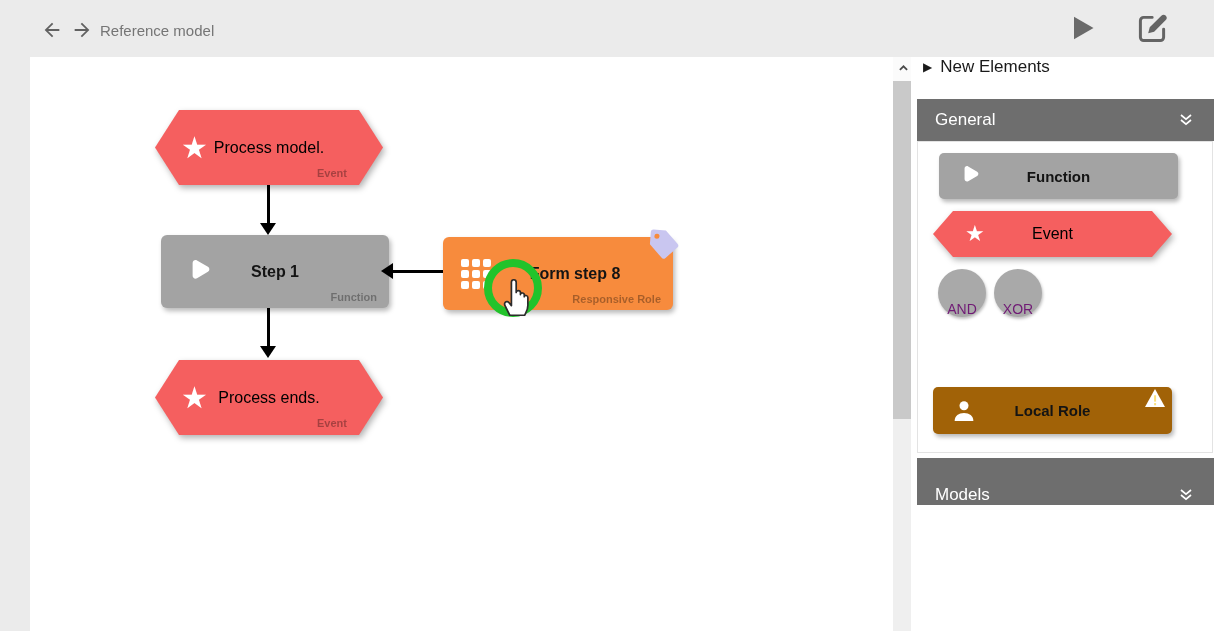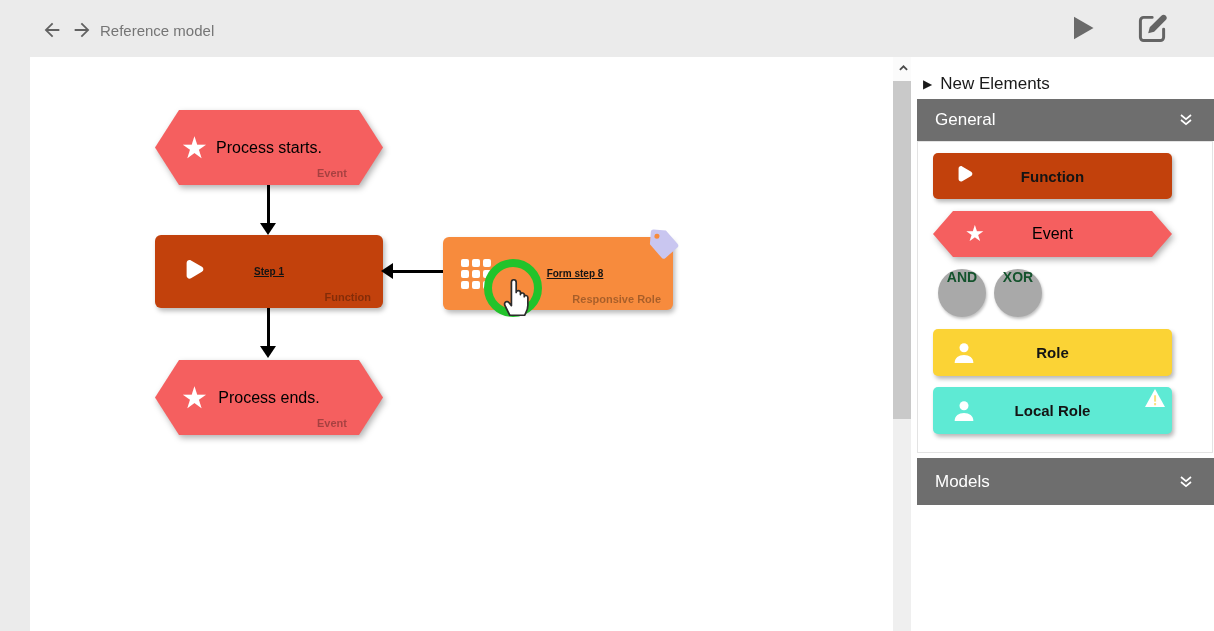--- a/index.html
+++ b/index.html
@@ -13,31 +13,31 @@
 
   
   .topbar { position: absolute; left: 0; top: 0; width: 1214px; height: 48px; background: #ebebeb; }
   .icon-btn { position: absolute; background: none; border: none; cursor: pointer; padding: 0; line-height: 0; }
   .page-title { position: absolute; left: 100px; top: 22px; font-size: 15px; color: #757575; }
 
   
   .canvas { position: absolute; left: 30px; top: 57px; width: 863px; height: 574px; background: #ffffff; overflow: hidden; }
 
   .node { position: absolute; display: flex; align-items: center; justify-content: center; }
-  .node .node-label { font-size: 10px; font-weight: 700; color: #141414; text-decoration: underline; }
+  .node .node-label { font-size: 16px; font-weight: 700; color: #141414; }
   .type-label { position: absolute; font-size: 11px; font-weight: 700; color: rgba(0,0,0,0.32); }
 
   .hex-wrap { filter: drop-shadow(2px 3px 3px rgba(0,0,0,0.30)); }
   .hex { width: 100%; height: 100%; background: #f55f5f;
          clip-path: polygon(24px 0, calc(100% - 24px) 0, 100% 50%, calc(100% - 24px) 100%, 24px 100%, 0 50%);
          display: flex; align-items: center; justify-content: center; position: relative; }
   .hex-sm { clip-path: polygon(20px 0, calc(100% - 20px) 0, 100% 50%, calc(100% - 20px) 100%, 20px 100%, 0 50%); }
 
   .rect-node { border-radius: 6px; box-shadow: 2px 3px 5px rgba(0,0,0,0.28); }
-  .green-node { background: #c2410c; }
+  .green-node { background: #a3a3a3; margin-left: 6px; }
   .orange-node { background: #f78b3d; }
 
   .star-glyph { position: absolute; left: 26px; top: 50%; transform: translateY(-50%);
                 color: #fff; font-size: 30px; line-height: 1; }
   .star-sm { left: 32px; font-size: 22px; }
 
   .edge { position: absolute; background: #000; }
   .arrowhead-down { position: absolute; width: 0; height: 0;
                     border-left: 8px solid transparent; border-right: 8px solid transparent;
                     border-top: 12px solid #000; }
@@ -53,39 +53,39 @@
                     border: 8px solid #22c32b; border-radius: 50%; }
 
   
   .vscroll { position: absolute; left: 893px; top: 57px; width: 18px; height: 574px; background: #efefef; }
   .vscroll-btn { position: absolute; left: 0; top: 0; width: 18px; height: 24px; background: #fbfbfb;
                  border: none; padding: 2px 0 0 2px; cursor: pointer; }
   .vscroll-thumb { position: absolute; left: 0; top: 24px; width: 18px; height: 338px; background: #c9c9c9; }
 
   
   .sidebar { position: absolute; left: 911px; top: 57px; width: 303px; height: 574px; background: #ffffff; }
-  .sidebar-title { position: absolute; left: 12px; top: 17px; font-size: 17px; color: #1a1a1a; }
+  .sidebar-title { position: absolute; left: 12px; top: 0; font-size: 17px; color: #1a1a1a; }
   .sidebar-title .tri { font-size: 12px; color: #1a1a1a; margin-right: 8px; vertical-align: 1px; }
 
   .section-header { position: absolute; left: 6px; width: 297px; background: #6e6e6e; color: #fff;
                     display: flex; align-items: center; padding: 0 18px; font-size: 17px; cursor: pointer; }
   .section-header .dbl-chev { margin-left: auto; line-height: 0; }
 
   .panel { position: absolute; left: 6px; top: 84px; width: 296px; height: 312px;
            background: #fff; border: 1px solid #e3e3e3; }
 
   .pal-item { position: absolute; left: 22px; width: 239px; display: flex; align-items: center;
               justify-content: center; cursor: pointer; }
   .pal-item .pal-label { font-size: 15px; font-weight: 700; color: #141414; }
   .pal-rect { border-radius: 5px; box-shadow: 2px 3px 4px rgba(0,0,0,0.28); }
   .pal-icon-left { position: absolute; left: 16px; top: 50%; transform: translateY(-50%); line-height: 0; }
 
   .gateway { position: absolute; width: 48px; height: 48px; border-radius: 50%; background: #a9a9a9;
-             display: flex; align-items: flex-start; justify-content: center;
-             font-size: 14px; font-weight: 700; color: #14532d; box-shadow: 1px 2px 3px rgba(0,0,0,0.25); cursor: pointer; }
+             display: flex; align-items: flex-end; justify-content: center;
+             font-size: 14px; font-weight: 400; color: #701a75; box-shadow: 1px 2px 3px rgba(0,0,0,0.25); cursor: pointer; }
 
   .warn-badge { position: absolute; right: 6px; top: 1px; line-height: 0; }
 
   .tag-icon { position: absolute; left: 616px; top: 170px; line-height: 0; }
   .hand-cursor { position: absolute; left: 466px; top: 212px; line-height: 0; }
 </style>
 </head>
 <body>
 
 <div class="topbar">
@@ -120,21 +120,21 @@
       </svg>
     </span>
   </button>
 </div>
 
 <div class="canvas">
 
   <div class="hex-wrap" style="position:absolute; left:125px; top:53px; width:228px; height:75px;">
     <div class="hex">
       <span class="star-glyph">★</span>
-      <span class="node-label">Process starts.</span>
+      <span class="node-label">Process model.</span>
       <span class="type-label" style="right:36px; bottom:6px;">Event</span>
     </div>
   </div>
 
   <div class="edge" style="left:237px; top:128px; width:3px; height:40px;"></div>
   <div class="arrowhead-down" style="left:230px; top:166px;"></div>
 
   <div class="node rect-node green-node" style="left:125px; top:178px; width:228px; height:73px;">
     <span class="pal-icon-left" style="left:20px;">
       <svg width="34" height="34" viewBox="0 0 24 24">
@@ -235,48 +235,39 @@
     </div>
   </div>
 
   <div class="gateway" style="left:27px; top:212px;">
     <span>AND</span>
   </div>
   <div class="gateway" style="left:83px; top:212px;">
     <span>XOR</span>
   </div>
 
-  <div class="pal-item pal-rect" style="top:272px; height:47px; background:#fbd335;">
-    <span class="pal-icon-left">
-      <svg width="30" height="30" viewBox="0 0 24 24">
-          <circle cx="12" cy="7.8" r="3.6" fill="#fff"></circle>
-          <path d="M4.5 20 c0-4.2 3.3-6.4 7.5-6.4 s7.5 2.2 7.5 6.4 z" fill="#fff"></path>
-        </svg>
-    </span>
-    <span class="pal-label">Role</span>
-  </div>
-
-  <div class="pal-item pal-rect" style="top:330px; height:47px; background:#5eead4;">
+
+  <div class="pal-item pal-rect" style="top:330px; height:47px; background:#a16207;">
     <span class="pal-icon-left">
       <svg width="30" height="30" viewBox="0 0 24 24">
           <circle cx="12" cy="7.8" r="3.6" fill="#fff"></circle>
           <path d="M4.5 20 c0-4.2 3.3-6.4 7.5-6.4 s7.5 2.2 7.5 6.4 z" fill="#fff"></path>
         </svg>
     </span>
     <span class="pal-label">Local Role</span>
     <span class="warn-badge">
       <svg width="22" height="20" viewBox="0 0 24 22">
           <path d="M12 1 L23 21 H1 Z" fill="#ffffff"></path>
           <rect x="11" y="8" width="2.2" height="7" fill="#fae07d"></rect>
           <rect x="11" y="16.6" width="2.2" height="2.4" fill="#fae07d"></rect>
         </svg>
     </span>
   </div>
 
-  <div class="section-header" style="top:401px; height:47px;">
+  <div class="section-header" style="top:401px; height:47px;align-items:flex-end;">
     <span>Models</span>
     <span class="dbl-chev">
       <svg width="20" height="20" viewBox="0 0 24 24" fill="none" stroke="#ffffff" stroke-width="2">
           <path d="M6 6 L12 11 L18 6"></path>
           <path d="M6 12 L12 17 L18 12"></path>
         </svg>
     </span>
   </div>
 
 

